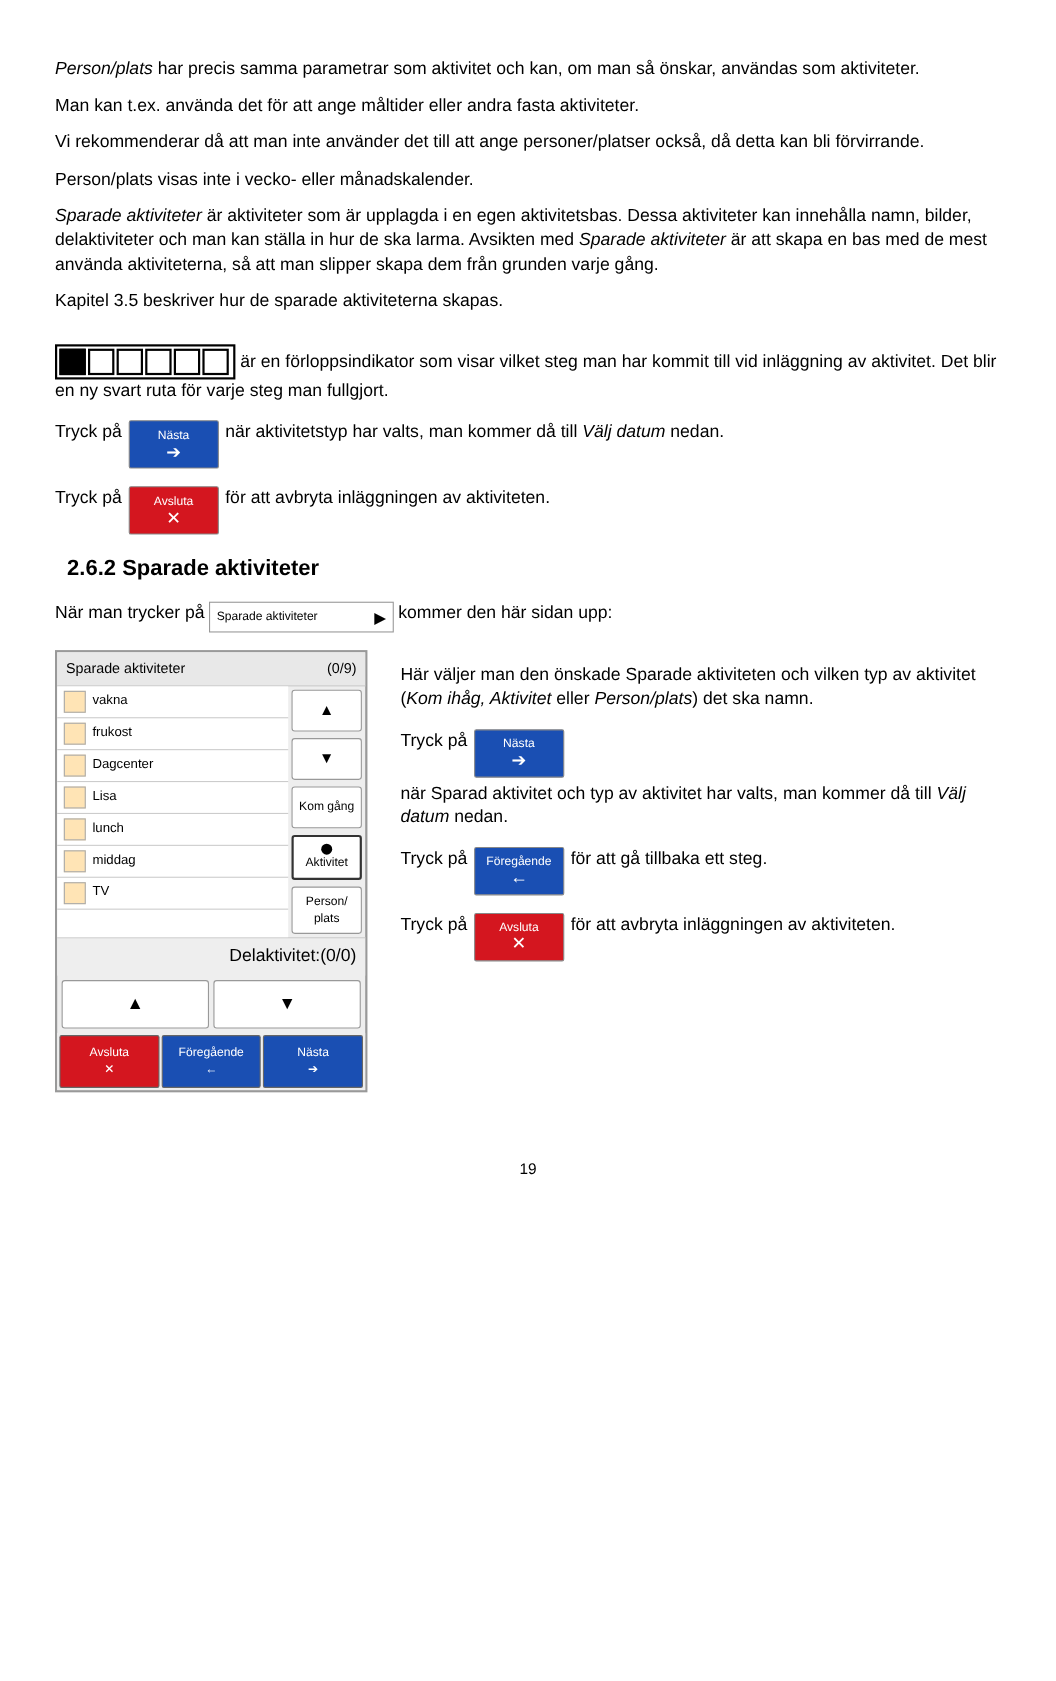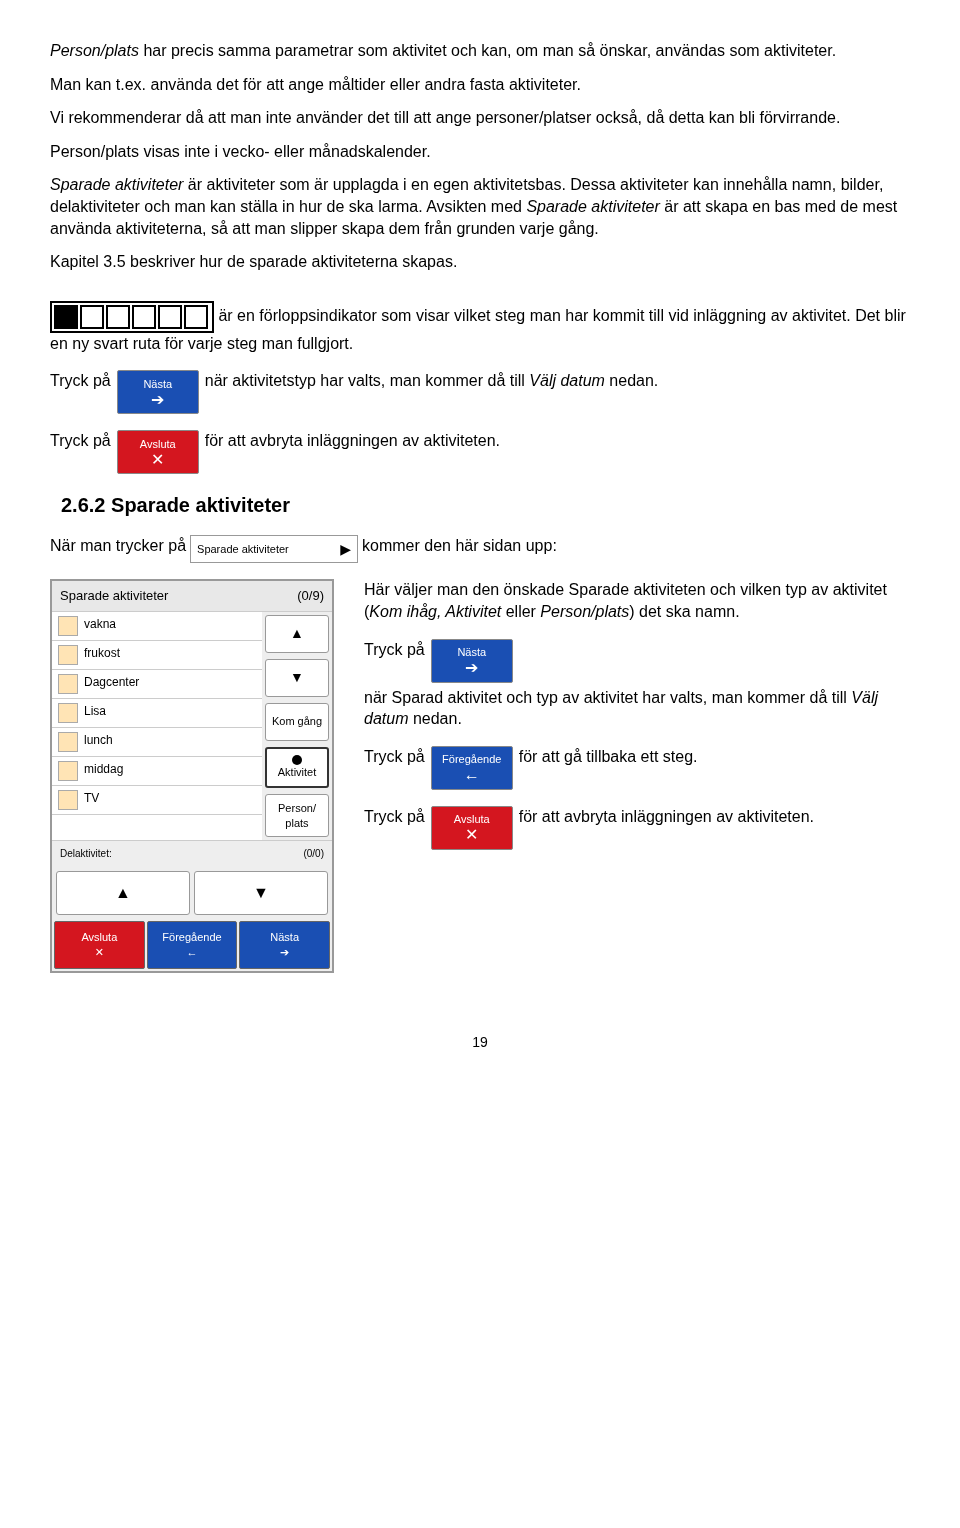--- a/index.html
+++ b/index.html
@@ -1,16 +1,16 @@
 <!DOCTYPE html>
 <html><head>
 <meta charset="utf-8">
 <style>
 body{font-family:Arial,Helvetica,sans-serif;font-size:16px;line-height:1.35;color:#000;margin:0;padding:40px 50px;max-width:960px;box-sizing:border-box;background:#fff}
-p{margin:0 0 12px 0}
+p{margin:12px 0 12px 0}
 .italic{font-style:italic}
 .mixed span.i{font-style:italic}
 h2{font-size:20px;font-weight:bold;margin:18px 0 14px 11px}
 .progress-indicator{display:inline-block;vertical-align:middle;border:2px solid #000;padding:2px;background:#fff}
 .progress-indicator .box{display:inline-block;width:20px;height:20px;border:2px solid #000;margin-right:2px;vertical-align:top}
 .progress-indicator .box.filled{background:#000}
 .btn-inline{display:inline-flex;flex-direction:column;align-items:center;justify-content:center;vertical-align:middle;width:80px;height:42px;font-size:11px;color:#fff;border:1px solid #888;border-radius:2px;margin:0 2px}
 .btn-blue{background:#1a4fb3}
 .btn-red{background:#d4161f}
 .btn-inline .arrow{font-size:16px;line-height:1}
@@ -20,21 +20,21 @@
 .panel-header{display:flex;justify-content:space-between;background:#e8e8e8;padding:6px 8px;font-size:13px;border-bottom:1px solid #ccc}
 .panel-body{display:flex}
 .list{flex:1;background:#fff}
 .list-item{display:flex;align-items:flex-start;border-bottom:1px solid #ccc;padding:4px 6px;font-size:12px;gap:6px}
 .list-item .ic{width:18px;height:18px;border:1px solid #aaa;background:#ffe4b5;flex-shrink:0}
 .side{width:70px;display:flex;flex-direction:column}
 .sbtn{background:#fff;border:1px solid #999;border-radius:3px;margin:3px;padding:6px 0;text-align:center;font-size:11px;display:flex;flex-direction:column;align-items:center;justify-content:center;min-height:24px}
 .sbtn .tri{font-size:14px}
 .sbtn.sel{border:2px solid #333}
 .dot{width:10px;height:10px;border-radius:50%;background:#000;display:inline-block}
-.delakt{padding:6px 8px;display:flex;justify-content:space-between;font-size:10px;border-top:1px solid #ccc;background:#eee}
+.delakt{padding:6px 8px;display:flex;justify-content:flex-end;font-size:16px;border-top:1px solid #ccc;background:#eee}
 .arrows-row{display:flex;gap:4px;padding:4px}
 .arrows-row .ab{flex:1;background:#fff;border:1px solid #999;border-radius:3px;text-align:center;padding:10px 0;font-size:16px}
 .bottom-row{display:flex;gap:2px;padding:2px;background:#eee}
 .bottom-row .bb{flex:1;text-align:center;padding:4px 0;font-size:11px;color:#fff;border:1px solid #666;border-radius:2px;display:flex;flex-direction:column;align-items:center;justify-content:center;min-height:38px}
 .bb.red{background:#d4161f}
 .bb.blue{background:#1a4fb3}
 .two-col{display:flex;gap:30px;align-items:flex-start;margin-top:8px}
 .right-col{flex:1}
 .inline-row{display:flex;align-items:flex-start;flex-wrap:wrap;gap:4px;margin:16px 0}
 .page-num{text-align:center;margin-top:60px;font-size:14px}

